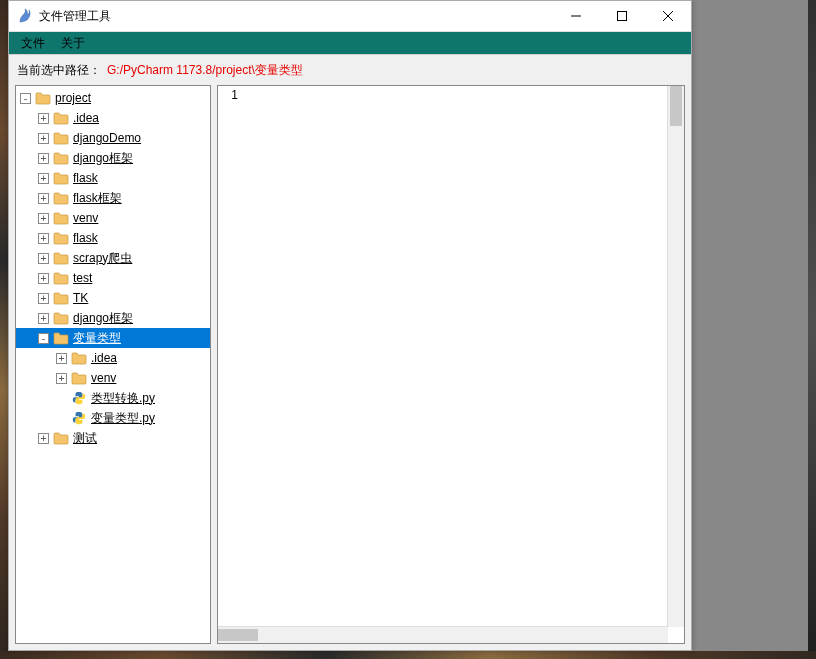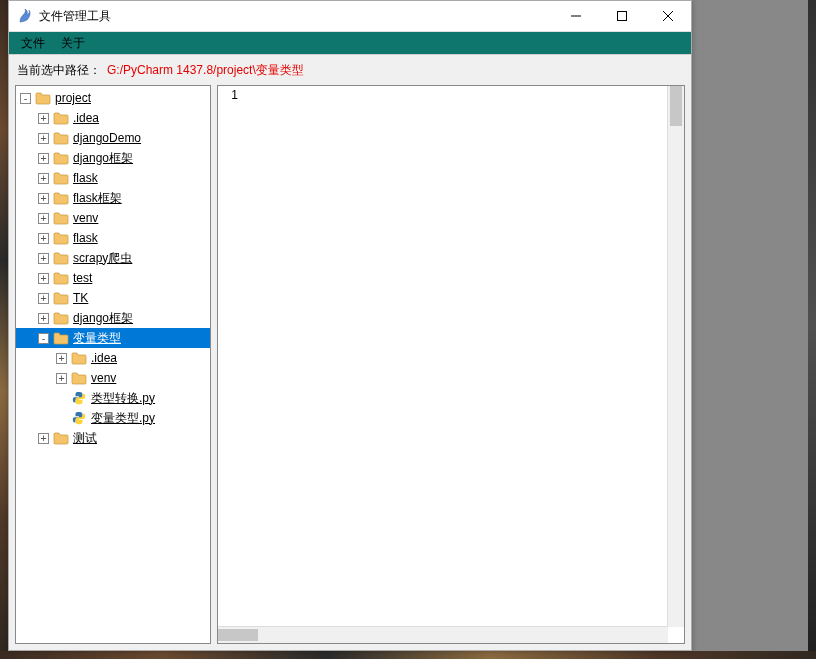--- a/index.html
+++ b/index.html
@@ -269,21 +269,21 @@
     </div>
   </div>
 
   <div class="menubar">
     <div class="menuitem">文件</div>
     <div class="menuitem">关于</div>
   </div>
 
   <div class="pathbar">
     <span class="label">当前选中路径：</span>
-    <span class="path">G:/PyCharm 1437.8/project\变量类型</span>
+    <span class="path">G:/PyCharm 1173.8/project\变量类型</span>
   </div>
 
   <div class="client">
 
     <div class="tree-pane tree" id="tree-root">
         <ul>
           <li class="d0">
             <div class="node">
               <span class="twisty ">-</span>
               <svg class="node-icon" viewBox="0 0 16 14">

